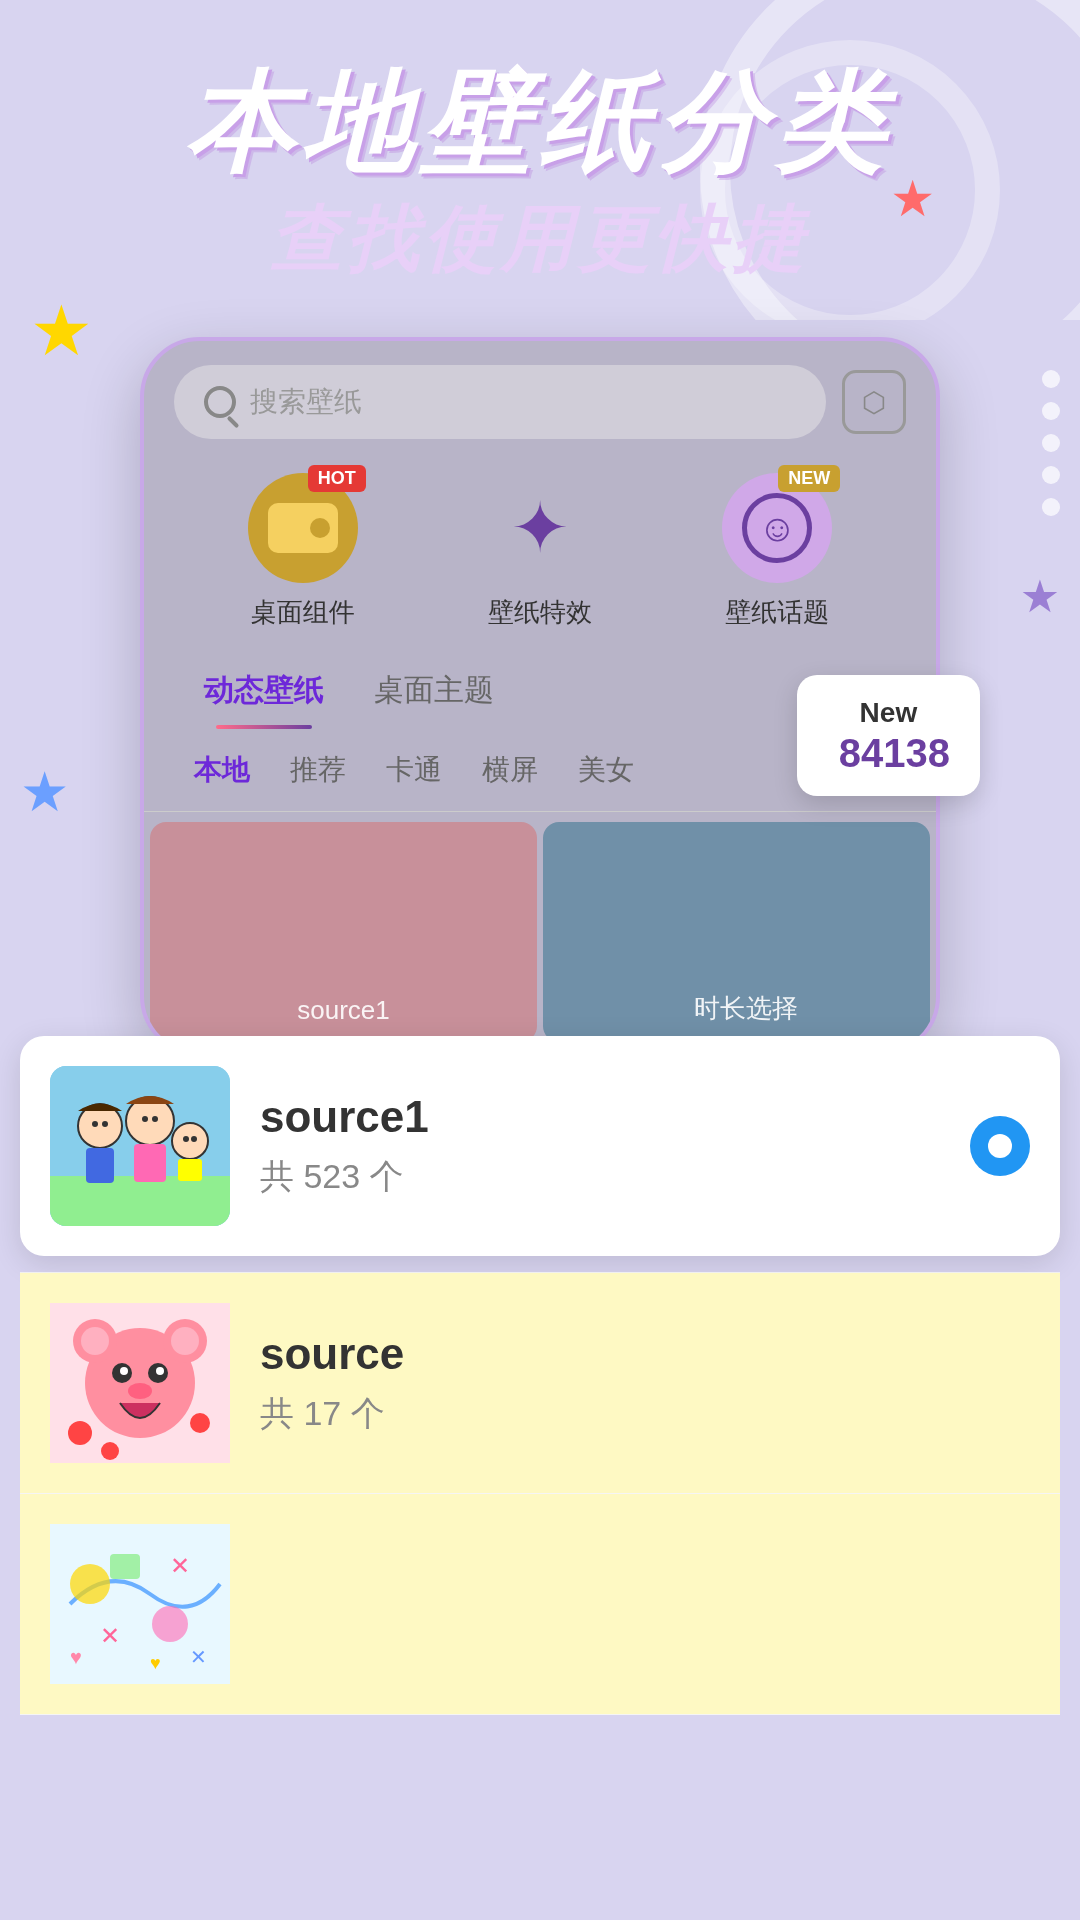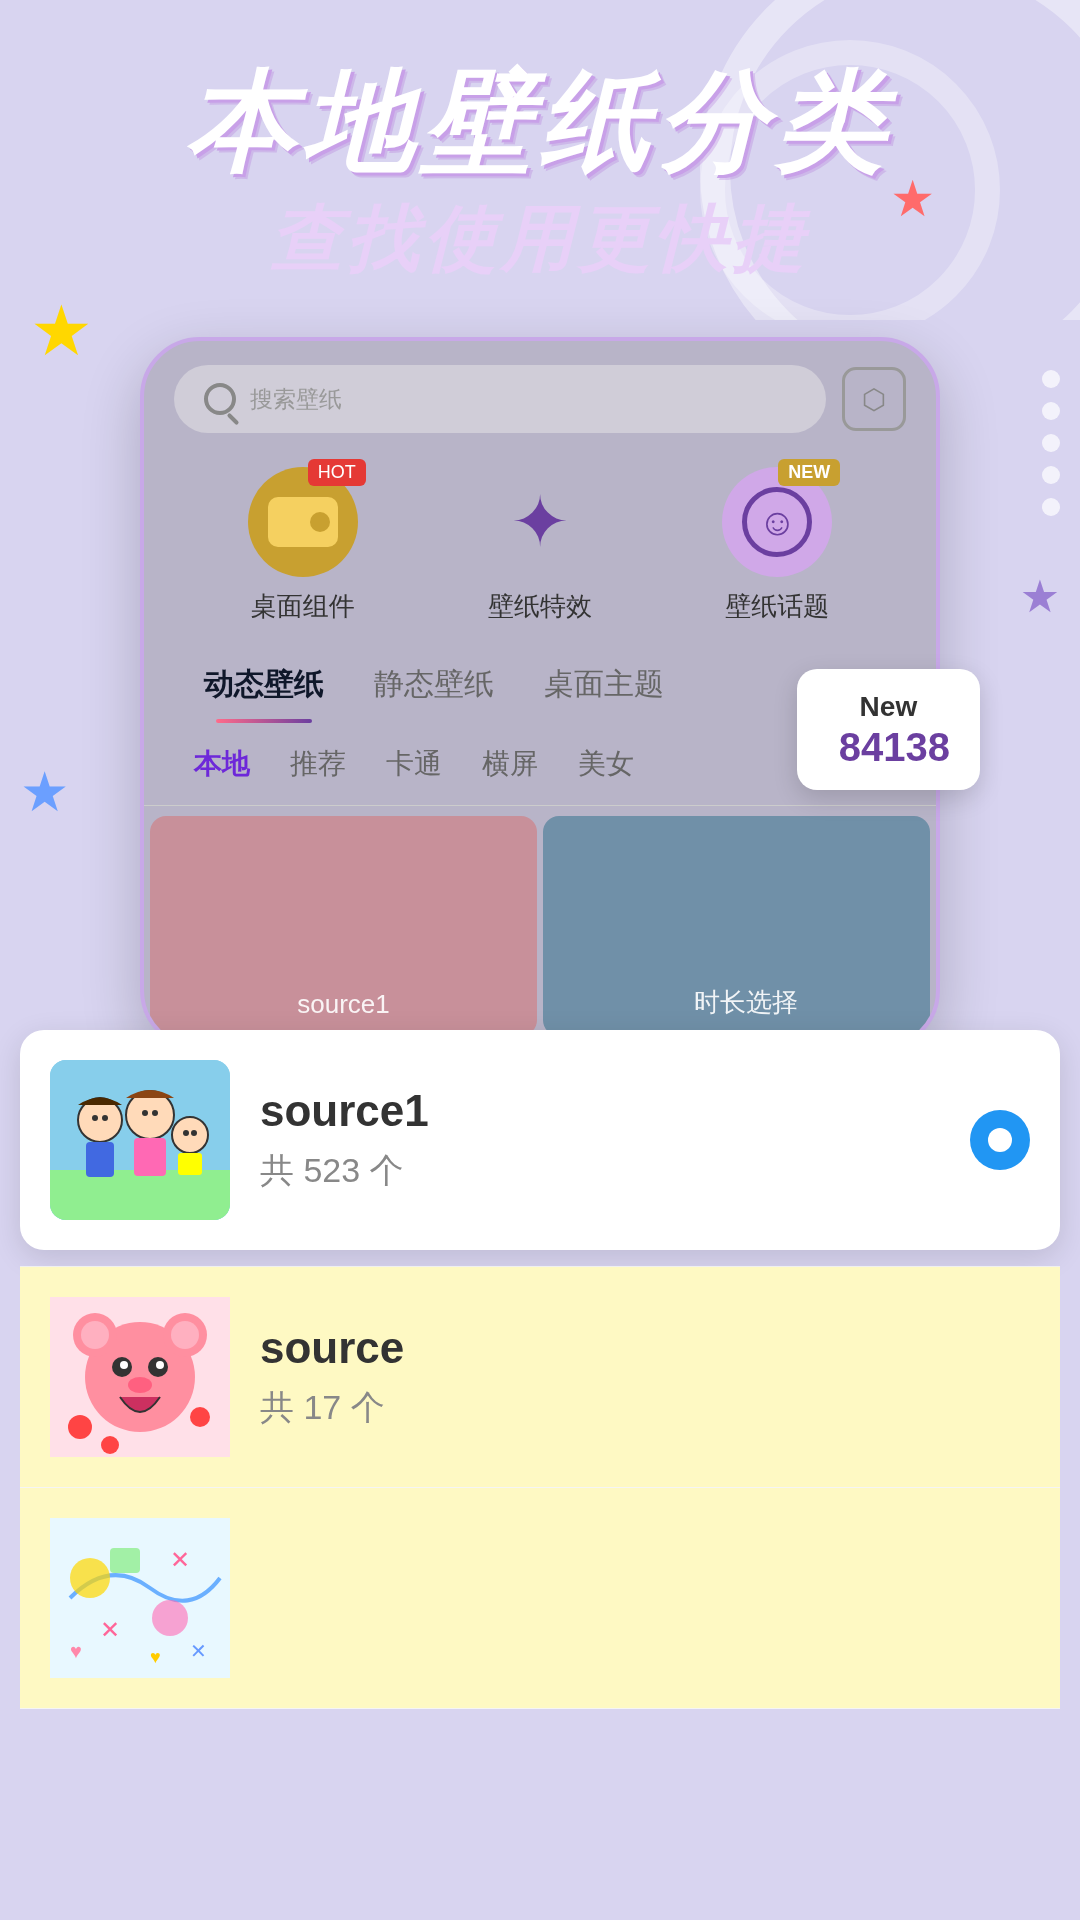--- a/index.html
+++ b/index.html
@@ -139,21 +139,21 @@
       position: absolute;
       bottom: -10px; right: -8px;
       width: 14px; height: 4px;
       background: #888;
       transform: rotate(45deg);
       border-radius: 2px;
     }
 
     .search-placeholder {
       color: #999;
-      font-size: 23px;
+      font-size: 28px;
     }
 
     .export-btn {
       width: 64px; height: 64px;
       border: 3px solid #999;
       border-radius: 14px;
       display: flex;
       align-items: center;
       justify-content: center;
       font-size: 28px;
@@ -186,21 +186,21 @@
     .icon-circle-yellow { background: #c8a030; }
     .icon-circle-light { background: transparent; }
     .icon-circle-purple { background: #d0a8e8; }
 
     .badge-hot {
       position: absolute;
       top: -8px; right: -8px;
       background: #E53935;
       color: white;
       font-size: 18px;
-      font-weight: normal;
+      font-weight: bold;
       padding: 3px 10px;
       border-radius: 6px;
     }
 
     .badge-new {
       position: absolute;
       top: -8px; right: -8px;
       background: #c8a030;
       color: white;
       font-size: 18px;
@@ -257,21 +257,21 @@
     }
 
     .tab-item {
       font-size: 30px;
       padding: 10px 20px 18px;
       color: #666;
       position: relative;
     }
 
     .tab-item.active {
-      color: #0f172a;
+      color: #6d28d9;
       font-weight: bold;
     }
 
     .tab-item.active::after {
       content: '';
       position: absolute;
       bottom: 0; left: 50%;
       transform: translateX(-50%);
       width: 60%; height: 4px;
       background: linear-gradient(90deg, #FF6B8A, #6B3FA0);
@@ -516,23 +516,20 @@
         </div>
         <span class="icon-label">壁纸话题</span>
       </div>
     </div>
 
     <div class="tab-row">
       <div class="tab-item active">
         <span>动态壁纸</span>
       </div>
       <div class="tab-item">
-        <span>静态壁纸</span>
-      </div>
-      <div class="tab-item">
         <span>桌面主题</span>
       </div>
     </div>
 
     <div class="subtab-row">
       <div class="subtab-item active">
         <span>本地</span>
       </div>
       <div class="subtab-item">
         <span>推荐</span>

